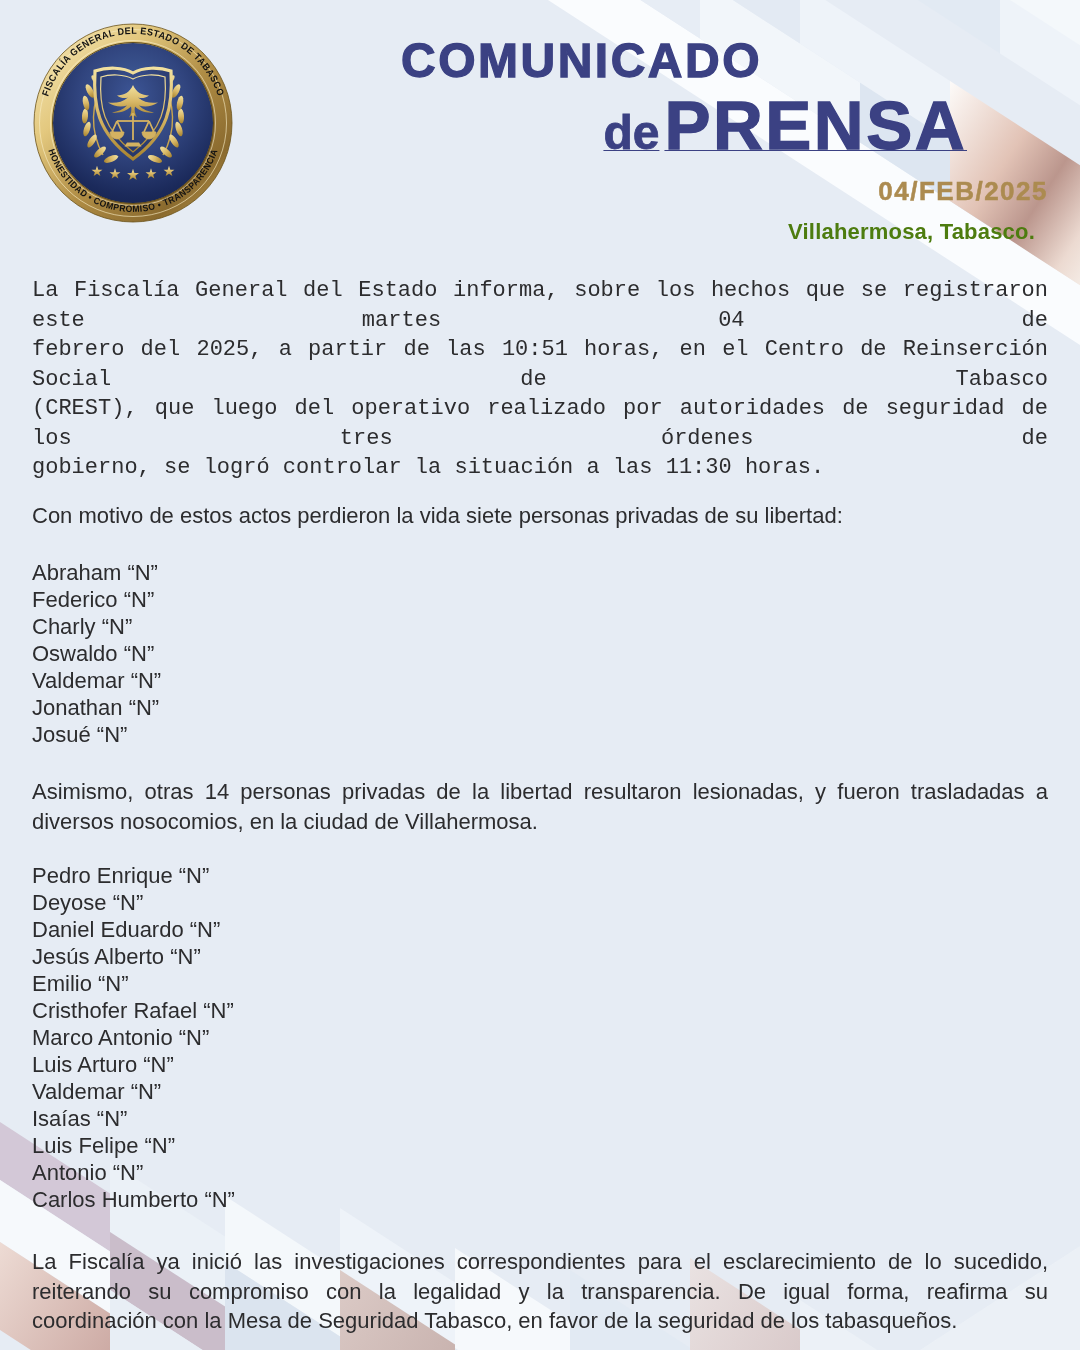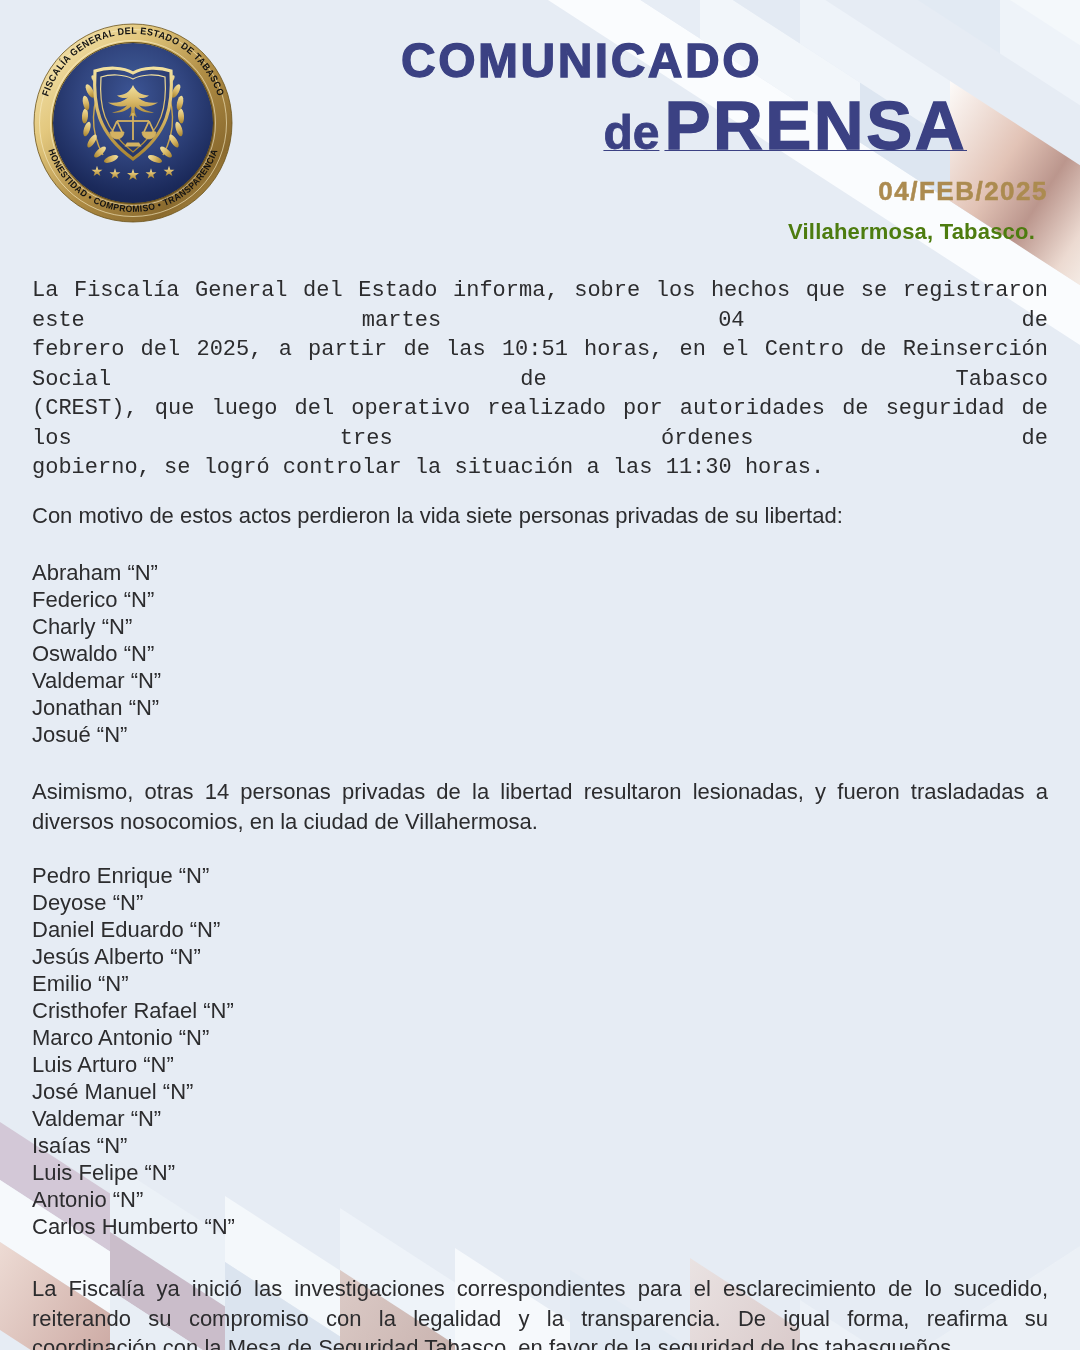--- a/index.html
+++ b/index.html
@@ -253,21 +253,20 @@
           </div>
           <div class="block list" data-name="injured-list">
             <div class="line" data-name="injured-name-item">Pedro Enrique “N”</div>
             <div class="line" data-name="injured-name-item">Deyose “N”</div>
             <div class="line" data-name="injured-name-item">Daniel Eduardo “N”</div>
             <div class="line" data-name="injured-name-item">Jesús Alberto “N”</div>
             <div class="line" data-name="injured-name-item">Emilio “N”</div>
             <div class="line" data-name="injured-name-item">Cristhofer Rafael “N”</div>
             <div class="line" data-name="injured-name-item">Marco Antonio “N”</div>
             <div class="line" data-name="injured-name-item">Luis Arturo “N”</div>
-            <div class="line" data-name="injured-name-item">José Manuel “N”</div>
             <div class="line" data-name="injured-name-item">Valdemar “N”</div>
             <div class="line" data-name="injured-name-item">Isaías “N”</div>
             <div class="line" data-name="injured-name-item">Luis Felipe “N”</div>
             <div class="line" data-name="injured-name-item">Antonio “N”</div>
             <div class="line" data-name="injured-name-item">Carlos Humberto “N”</div>
           </div>
           <div class="block paragraph" data-name="closing-paragraph">
             <div class="line" data-name="paragraph-line">La Fiscalía ya inició las investigaciones correspondientes para el esclarecimiento de lo sucedido,</div>
             <div class="line" data-name="paragraph-line">reiterando su compromiso con la legalidad y la transparencia. De igual forma, reafirma su</div>
             <div class="line last" data-name="paragraph-line">coordinación con la Mesa de Seguridad Tabasco, en favor de la seguridad de los tabasqueños.</div>

